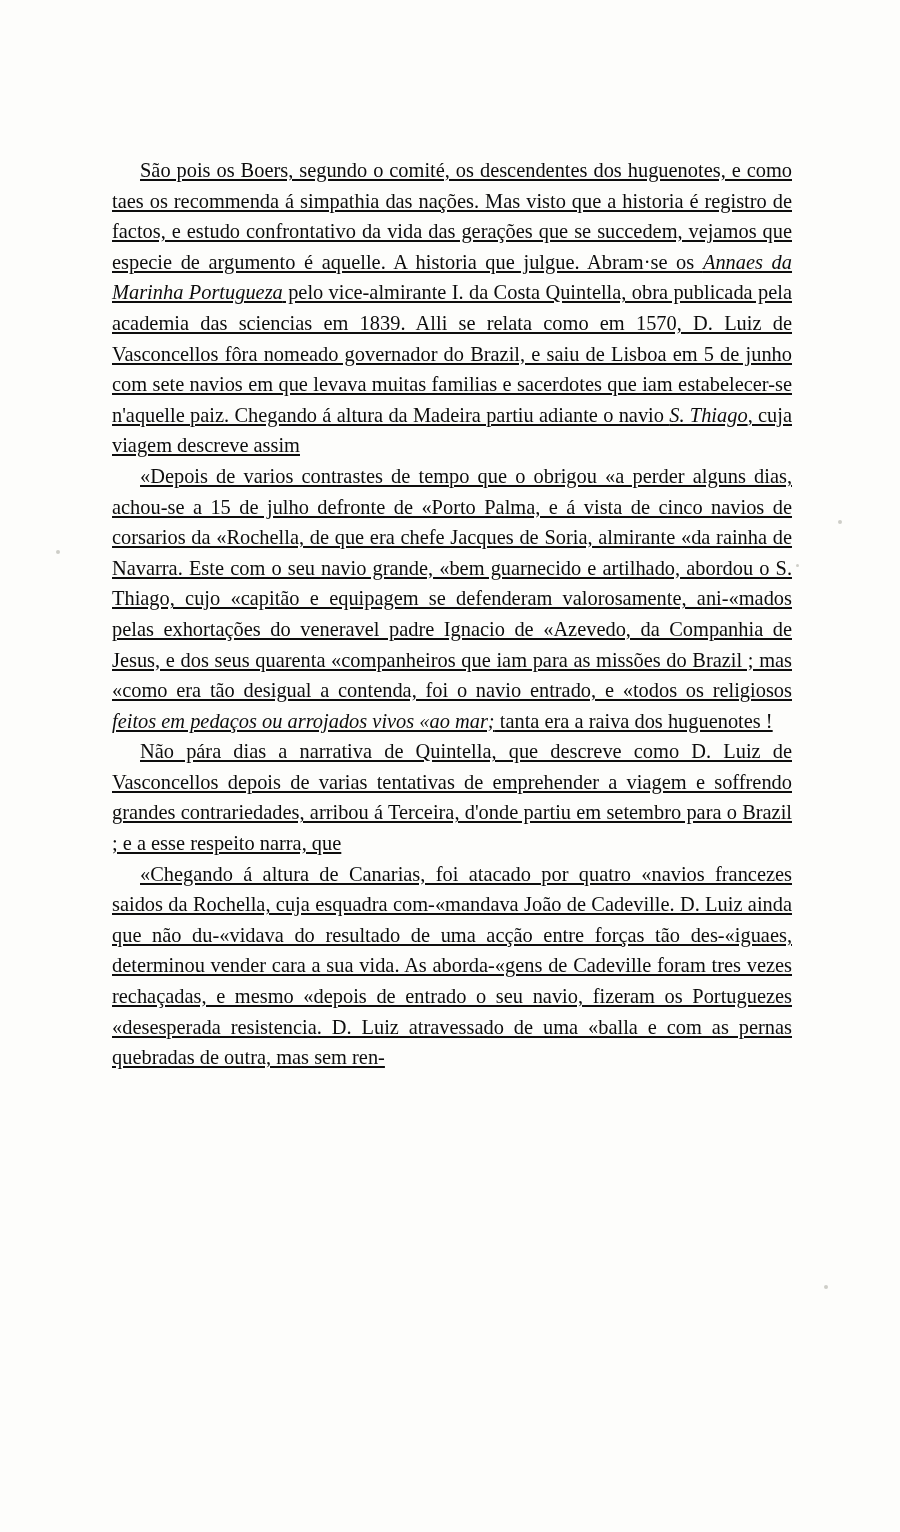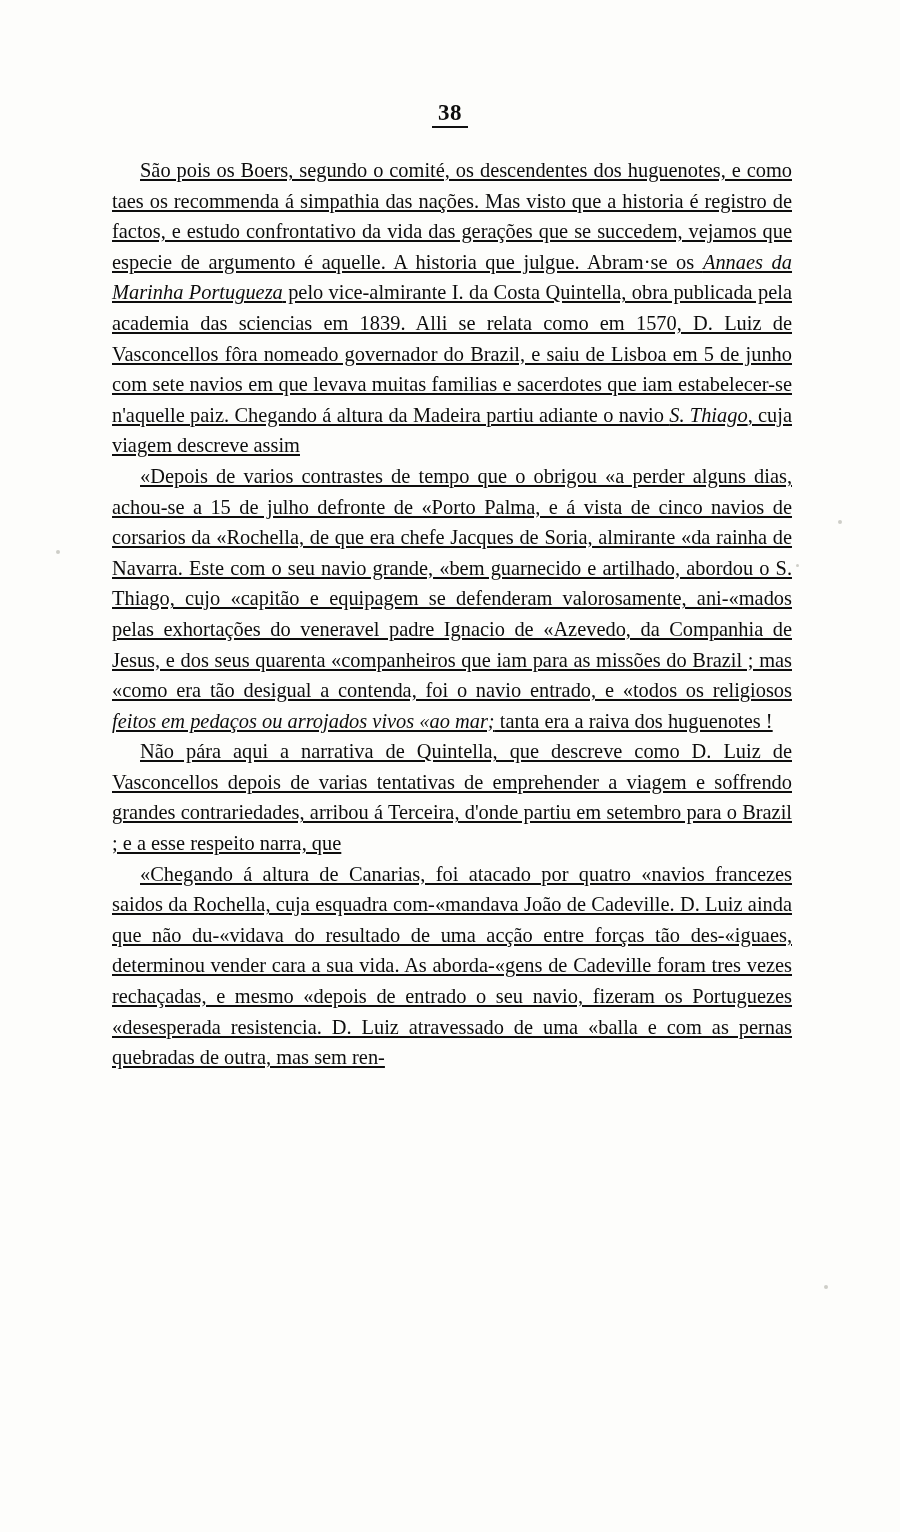--- a/index.html
+++ b/index.html
@@ -66,31 +66,28 @@
     background: #bdbdb5;
     border-radius: 50%;
     opacity: 0.75;
   }
 </style>
 </head>
 <body>
 
 <div class="page">
 
-  <div class="page-number">
-    <span>38</span>
-  </div>
 
   <div class="body-text">
 
     <p class="indent"><span>São pois os Boers, segundo o comité, os descendentes dos huguenotes, e como taes os recommenda á simpathia das nações. Mas visto que a historia é registro de factos, e estudo confrontativo da vida das gerações que se succedem, vejamos que especie de argumento é aquelle. A historia que julgue. Abram·se os </span><span class="ital">Annaes da Marinha Portugueza</span><span> pelo vice-almirante I. da Costa Quintella, obra publicada pela academia das sciencias em 1839. Alli se relata como em 1570, D. Luiz de Vasconcellos fôra nomeado governador do Brazil, e saiu de Lisboa em 5 de junho com sete navios em que levava muitas familias e sacerdotes que iam estabelecer-se n'aquelle paiz. Chegando á altura da Madeira partiu adiante o navio </span><span class="ital">S. Thiago</span><span>, cuja viagem descreve assim</span></p>
 
     <p class="indent"><span>«Depois de varios contrastes de tempo que o obrigou «a perder alguns dias, achou-se a 15 de julho defronte de «Porto Palma, e á vista de cinco navios de corsarios da «Rochella, de que era chefe Jacques de Soria, almirante «da rainha de Navarra. Este com o seu navio grande, «bem guarnecido e artilhado, abordou o S. Thiago, cujo «capitão e equipagem se defenderam valorosamente, ani-«mados pelas exhortações do veneravel padre Ignacio de «Azevedo, da Companhia de Jesus, e dos seus quarenta «companheiros que iam para as missões do Brazil ; mas «como era tão desigual a contenda, foi o navio entrado, e «todos os religiosos </span><span class="ital">feitos em pedaços ou arrojados vivos «ao mar;</span><span> tanta era a raiva dos huguenotes !</span></p>
 
-    <p class="indent"><span>Não pára aqui a narrativa de Quintella, que descreve como D. Luiz de Vasconcellos depois de varias tentativas de emprehender a viagem e soffrendo grandes contrariedades, arribou á Terceira, d'onde partiu em setembro para o Brazil ; e a esse respeito narra, que</span></p>
+    <p class="indent"><span>Não pára dias a narrativa de Quintella, que descreve como D. Luiz de Vasconcellos depois de varias tentativas de emprehender a viagem e soffrendo grandes contrariedades, arribou á Terceira, d'onde partiu em setembro para o Brazil ; e a esse respeito narra, que</span></p>
 
     <p class="indent"><span>«Chegando á altura de Canarias, foi atacado por quatro «navios francezes saidos da Rochella, cuja esquadra com-«mandava João de Cadeville. D. Luiz ainda que não du-«vidava do resultado de uma acção entre forças tão des-«iguaes, determinou vender cara a sua vida. As aborda-«gens de Cadeville foram tres vezes rechaçadas, e mesmo «depois de entrado o seu navio, fizeram os Portuguezes «desesperada resistencia. D. Luiz atravessado de uma «balla e com as pernas quebradas de outra, mas sem ren-</span></p>
 
   </div>
 
   <div class="speck" style="left:56px; top:550px; width:4px; height:4px;"></div>
   <div class="speck" style="left:838px; top:520px; width:4px; height:4px;"></div>
   <div class="speck" style="left:824px; top:1285px; width:4px; height:4px;"></div>
   <div class="speck" style="left:796px; top:564px; width:3px; height:3px;"></div>
 

